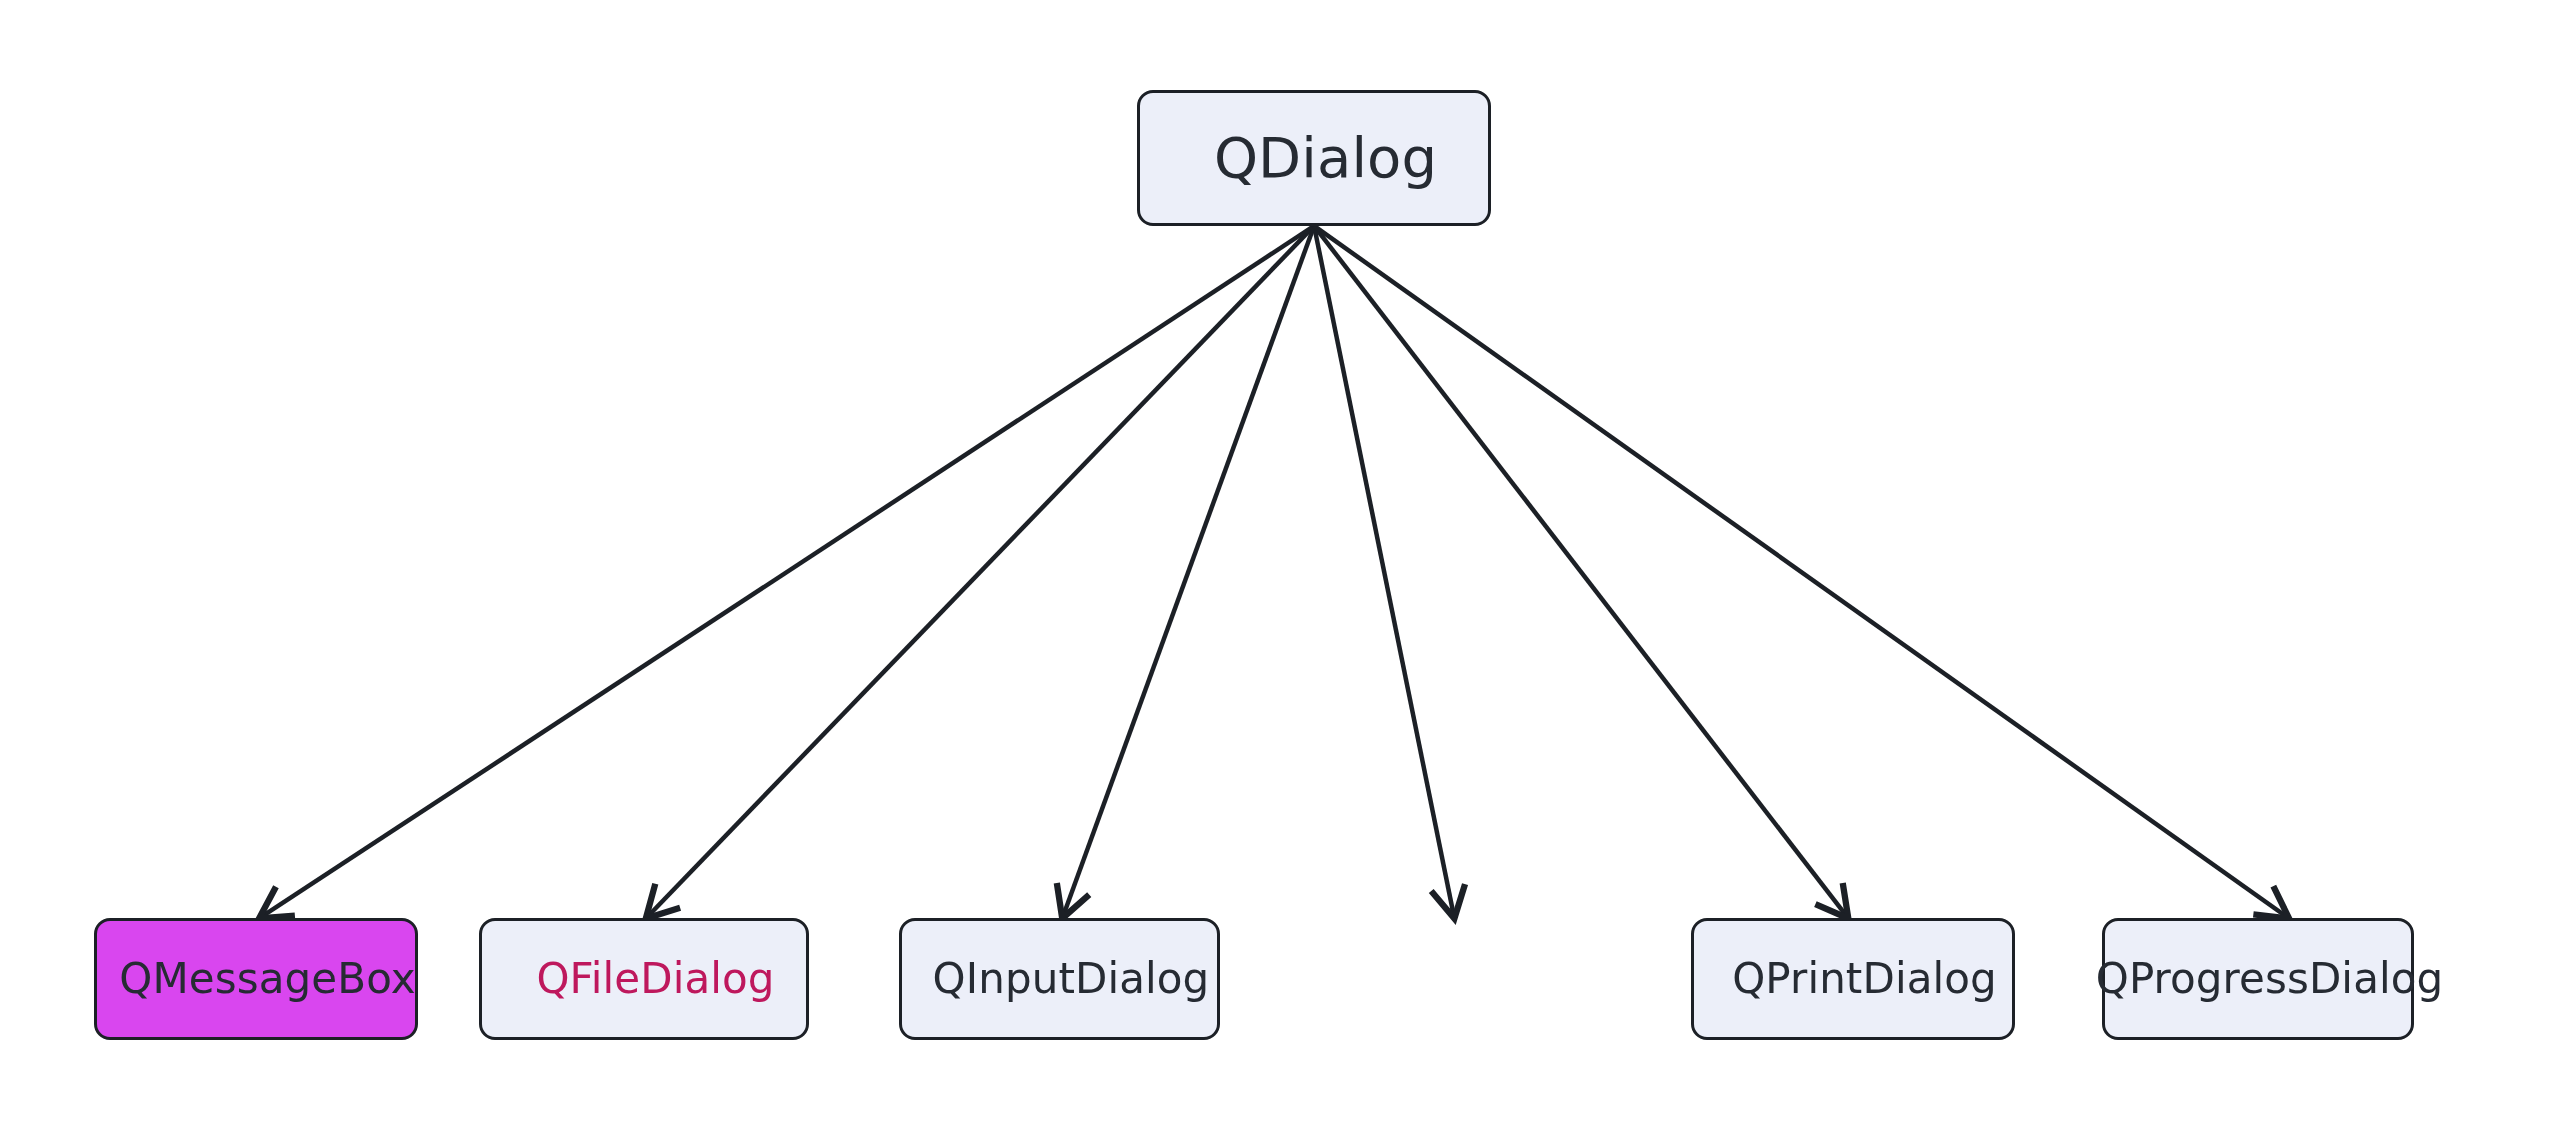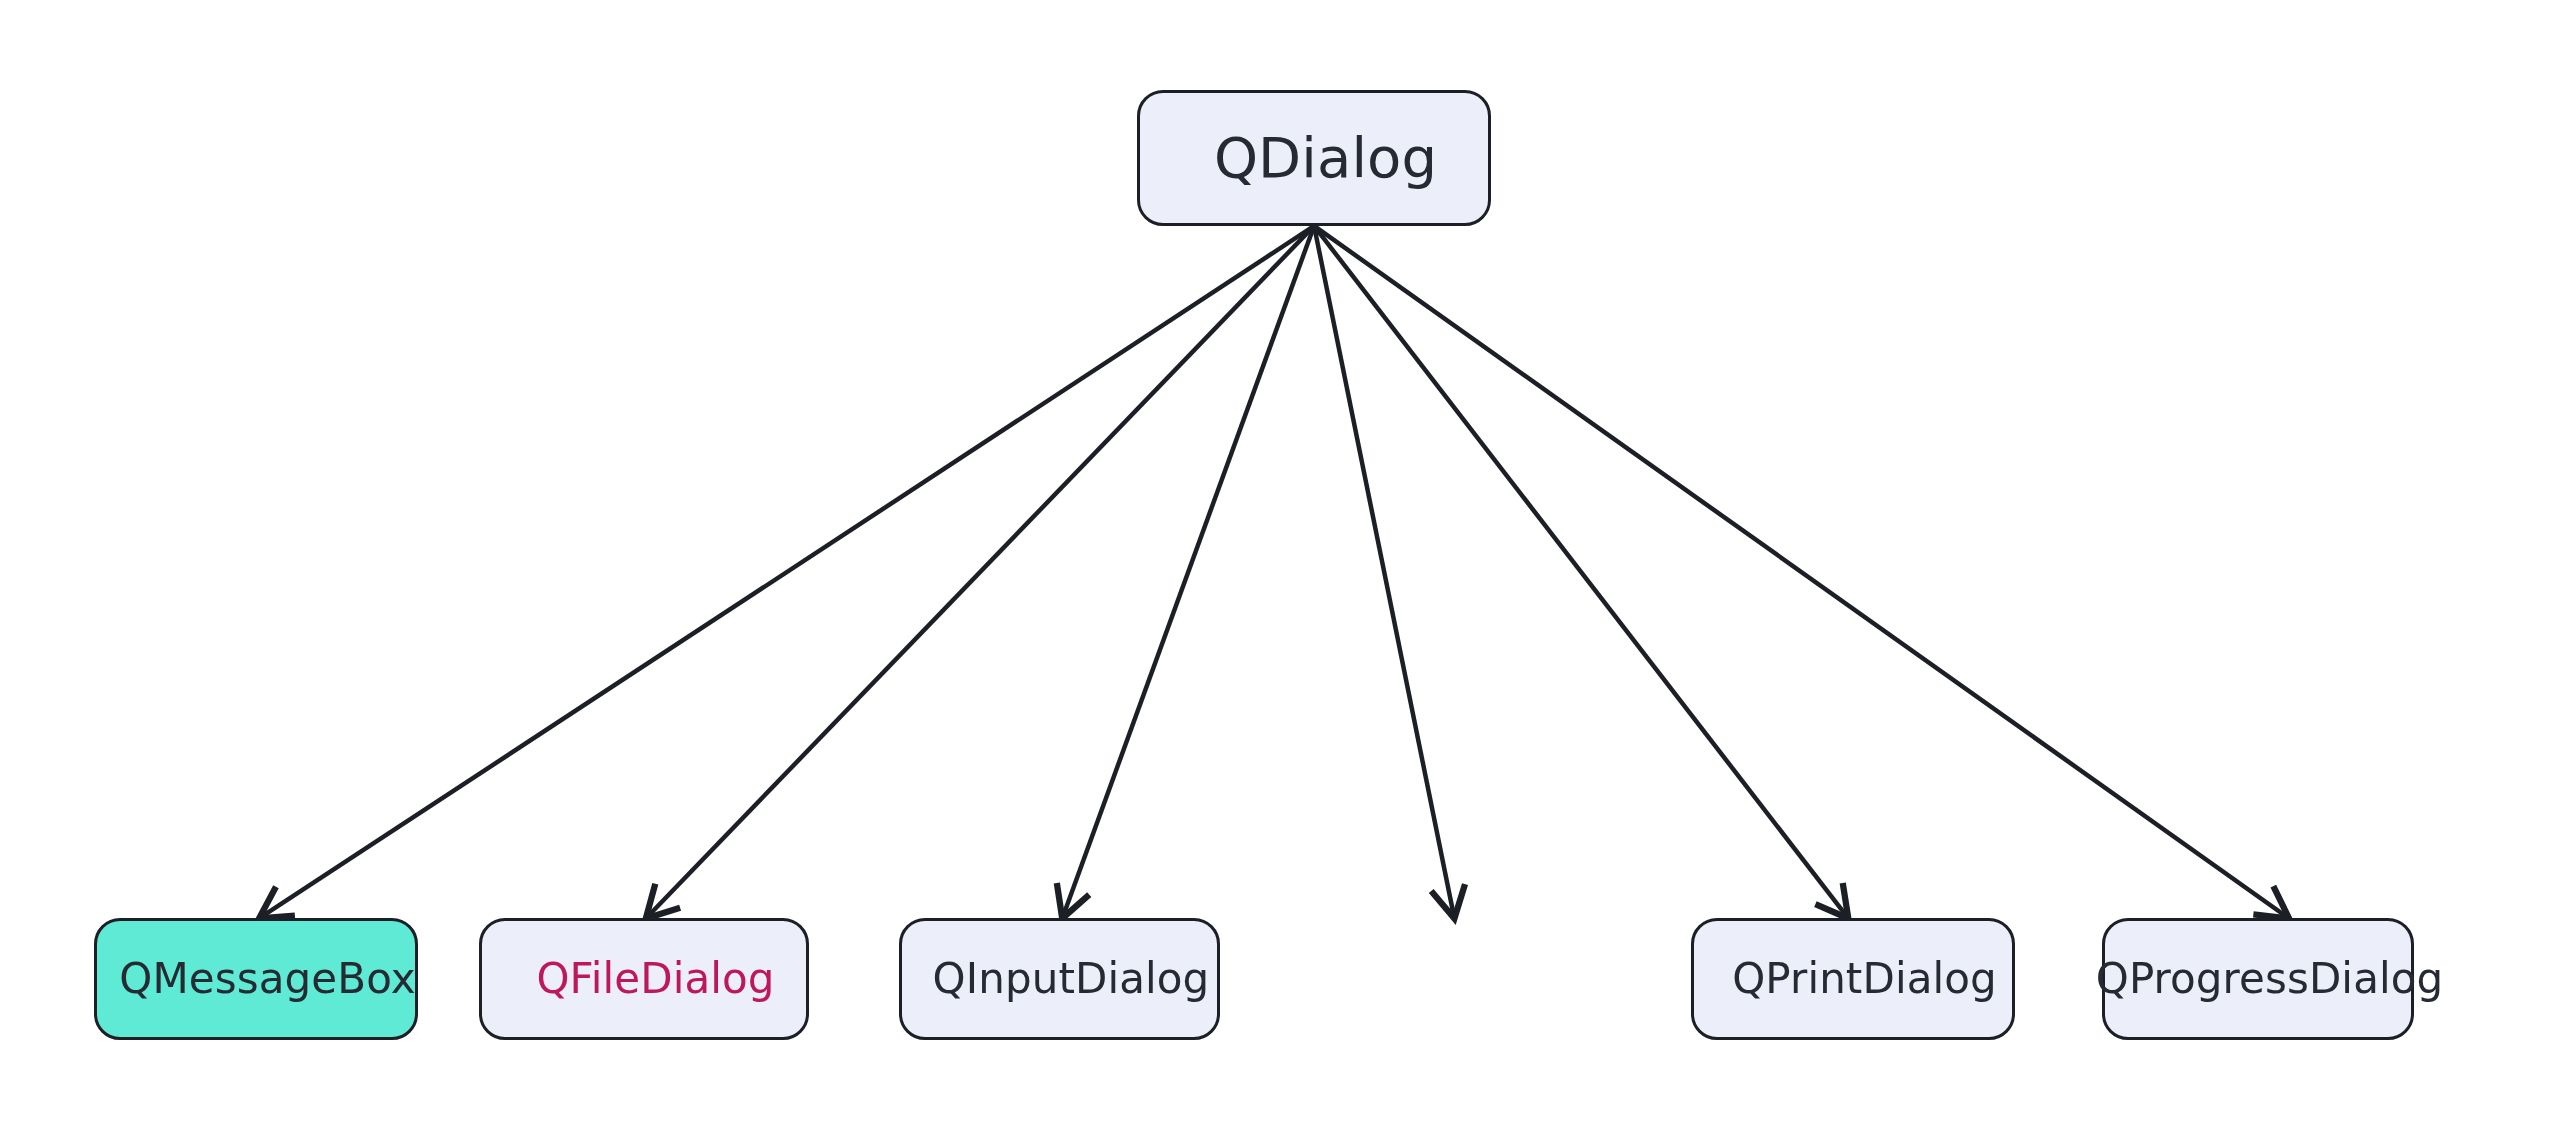--- a/index.html
+++ b/index.html
@@ -26,21 +26,21 @@
     top: 0;
     width: 2576px;
     height: 1130px;
     pointer-events: none;
   }
   .node {
     position: absolute;
     box-sizing: border-box;
     background: #eceff9;
     border: 3.6px solid #1c2026;
-    border-radius: 26px;
+    border-radius: 16px;
     display: flex;
     align-items: center;
     justify-content: center;
     color: #262b33;
     white-space: nowrap;
     line-height: 1;
     letter-spacing: 0.1px;
     padding-left: 23px;
   }
   .node-root {
@@ -83,21 +83,21 @@
       <g>
         <line x1="1461" y1="251" x2="2545" y2="1021" stroke="#1c2026" stroke-width="5"></line>
         <path d="M 2505.2764016908313 1016.3057761693974 L 2545 1021 L 2527.4873013858223 985.0374446507346" fill="none" stroke="#1c2026" stroke-width="7" stroke-linecap="butt" stroke-linejoin="miter"></path>
       </g>
     </svg>
 
   <div class="node node-root" style="left: 1137px; top: 90px; width: 354px; height: 136px; background: rgb(236, 239, 249); border-color: rgb(28, 32, 38); color: rgb(38, 43, 51);">
     <span class="node-label">QDialog</span>
   </div>
 
-  <div class="node node-leaf" style="left: 94px; top: 918px; width: 324px; height: 122px; background: #5eead4; border-color: rgb(28, 32, 38); color: rgb(38, 43, 51);">
+  <div class="node node-leaf" style="left: 94px; top: 918px; width: 324px; height: 122px; background: #d946ef; border-color: rgb(28, 32, 38); color: rgb(38, 43, 51);">
     <span class="node-label">QMessageBox</span>
   </div>
 
   <div class="node node-leaf" style="left: 479px; top: 918px; width: 330px; height: 122px; background: rgb(236, 239, 249); border-color: rgb(28, 32, 38); color: #be185d;">
     <span class="node-label">QFileDialog</span>
   </div>
 
   <div class="node node-leaf" style="left: 899px; top: 918px; width: 321px; height: 122px; background: rgb(236, 239, 249); border-color: rgb(28, 32, 38); color: rgb(38, 43, 51);">
     <span class="node-label">QInputDialog</span>
   </div>

